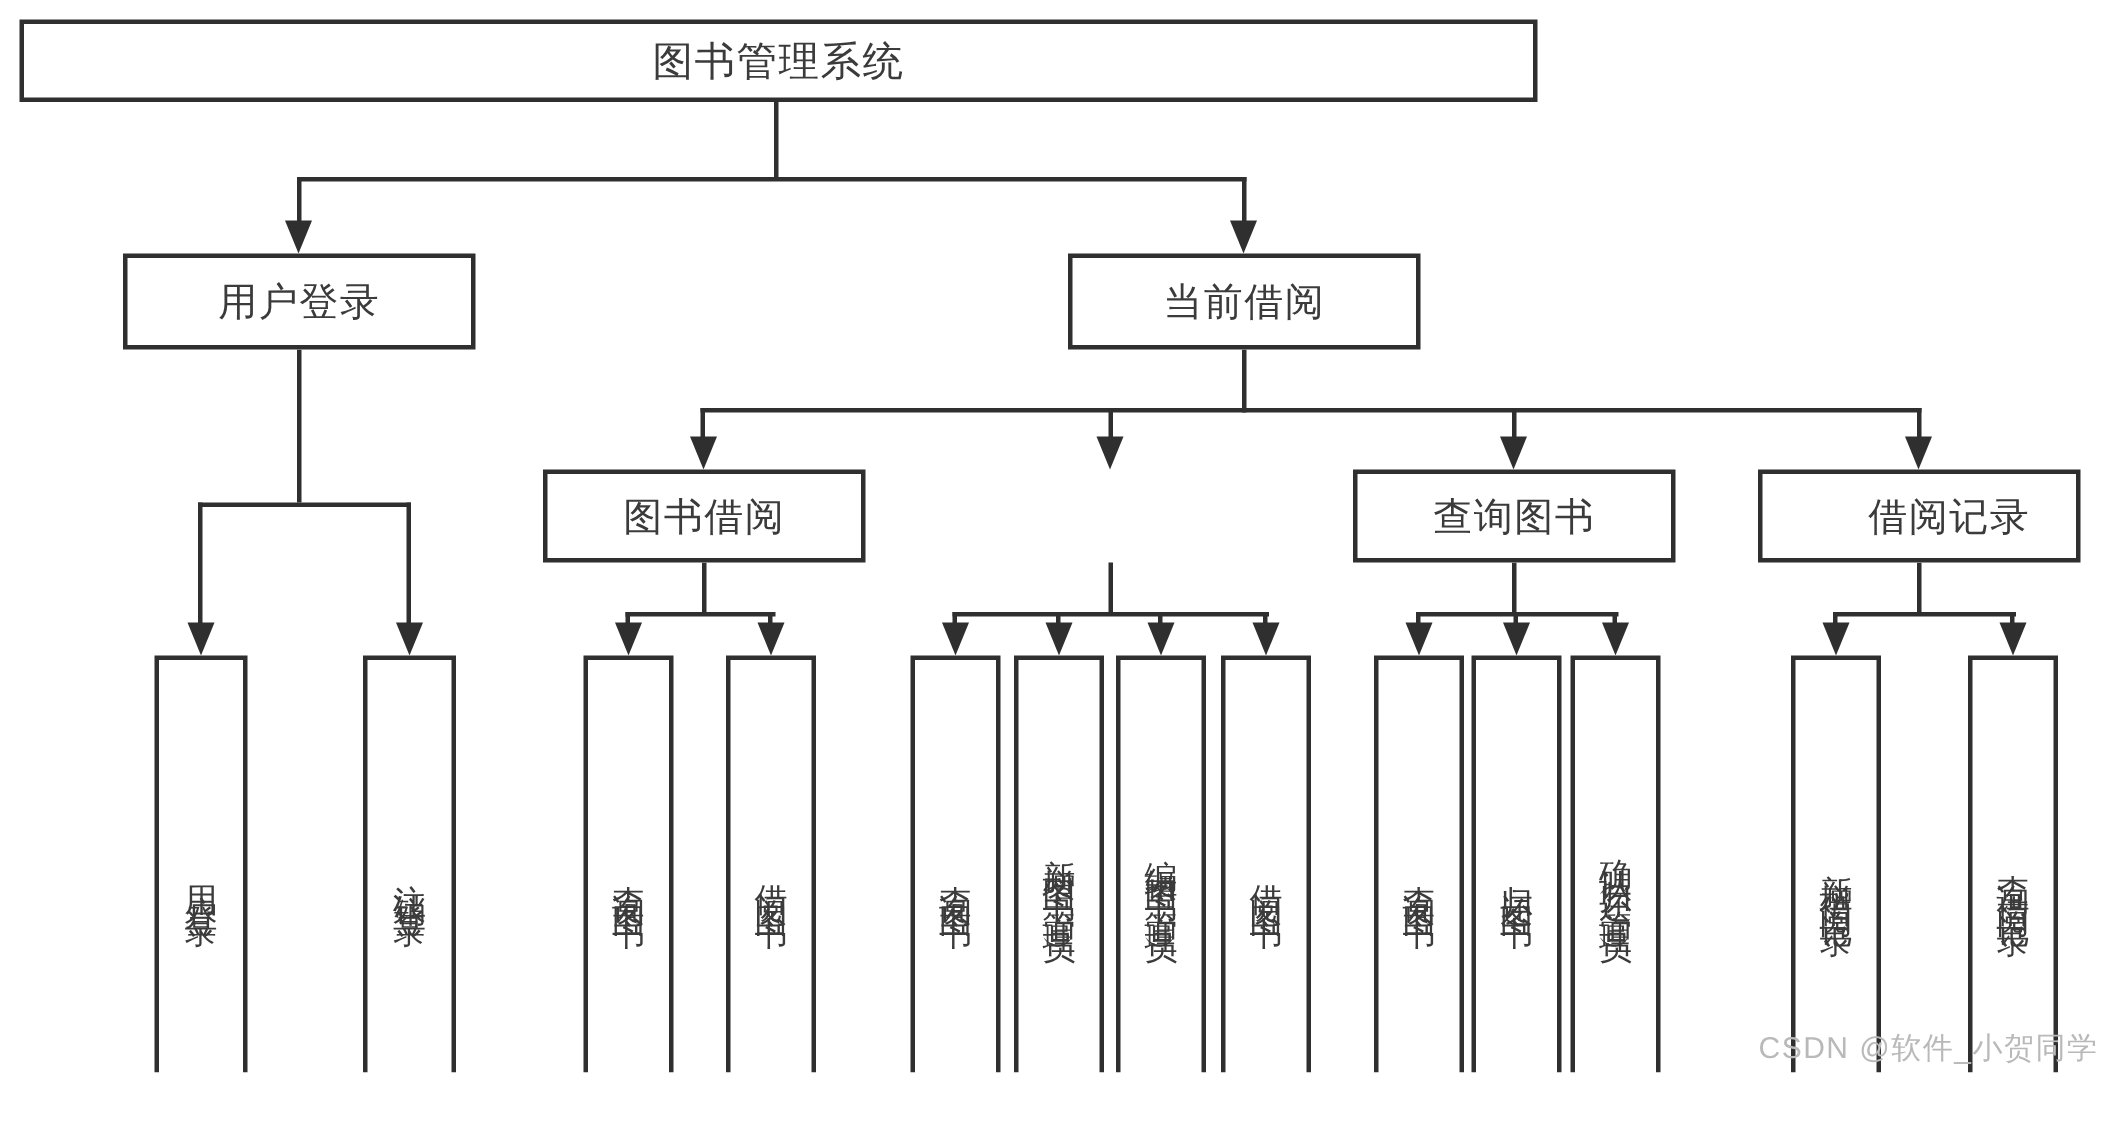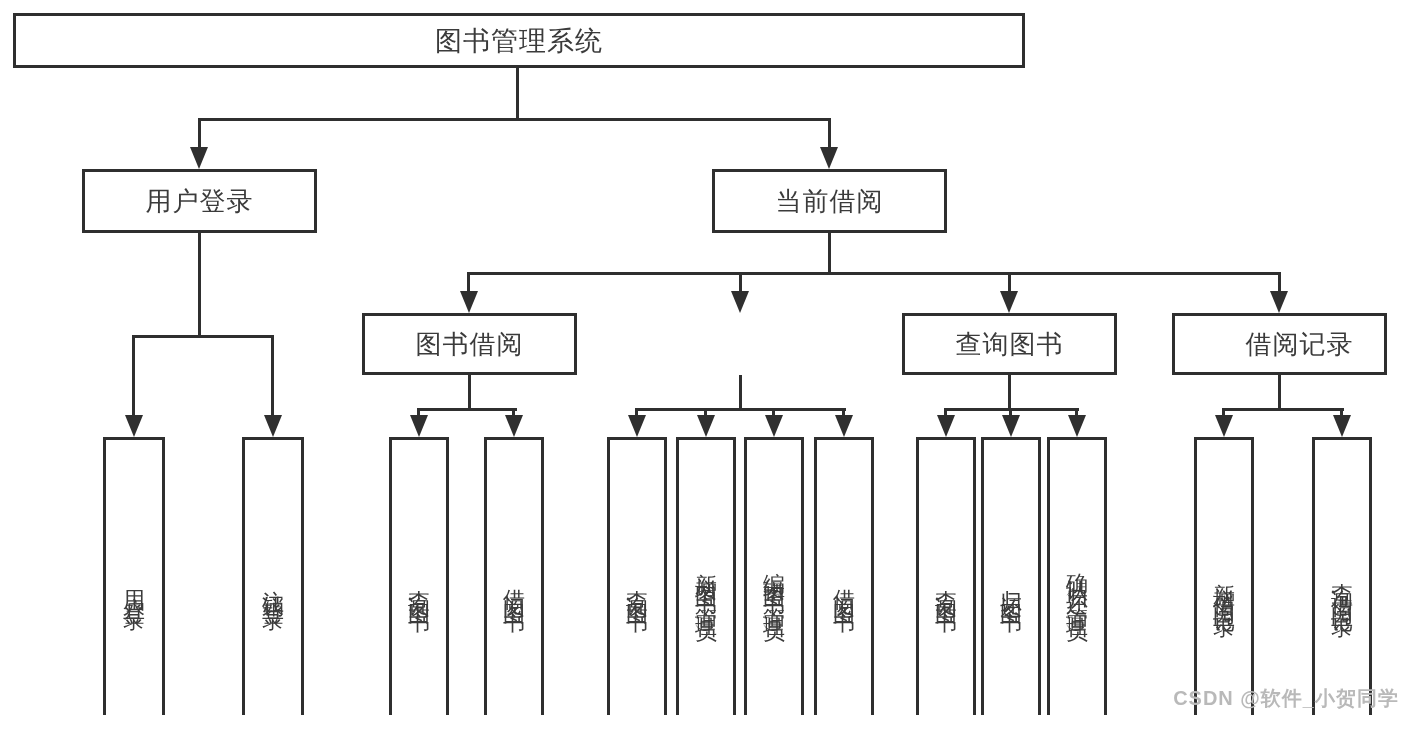--- a/index.html
+++ b/index.html
@@ -29,21 +29,21 @@
   .hline { position:absolute; height:3px; background:#2f2f2f; z-index:1; }
   .arrow {
     position:absolute; width:0; height:0; z-index:1;
     border-left:9px solid transparent;
     border-right:9px solid transparent;
     border-top:22px solid #2f2f2f;
   }
   .watermark {
     position:absolute; right:6px; bottom:3px;
     font-size:20px; color:#b9b9b9; letter-spacing:1px;
-    z-index:6; white-space:nowrap;font-weight:bold;
+    z-index:6; white-space:nowrap;
   }
 </style>
 </head>
 <body>
 
 <div class="canvas">
 
   <div class="node hlabel root" style="left:13px; top:13px; width:1012px; height:55px;">图书管理系统</div>
 
   <div class="vline" style="left:516px; top:68px;  height:50px;"></div>

